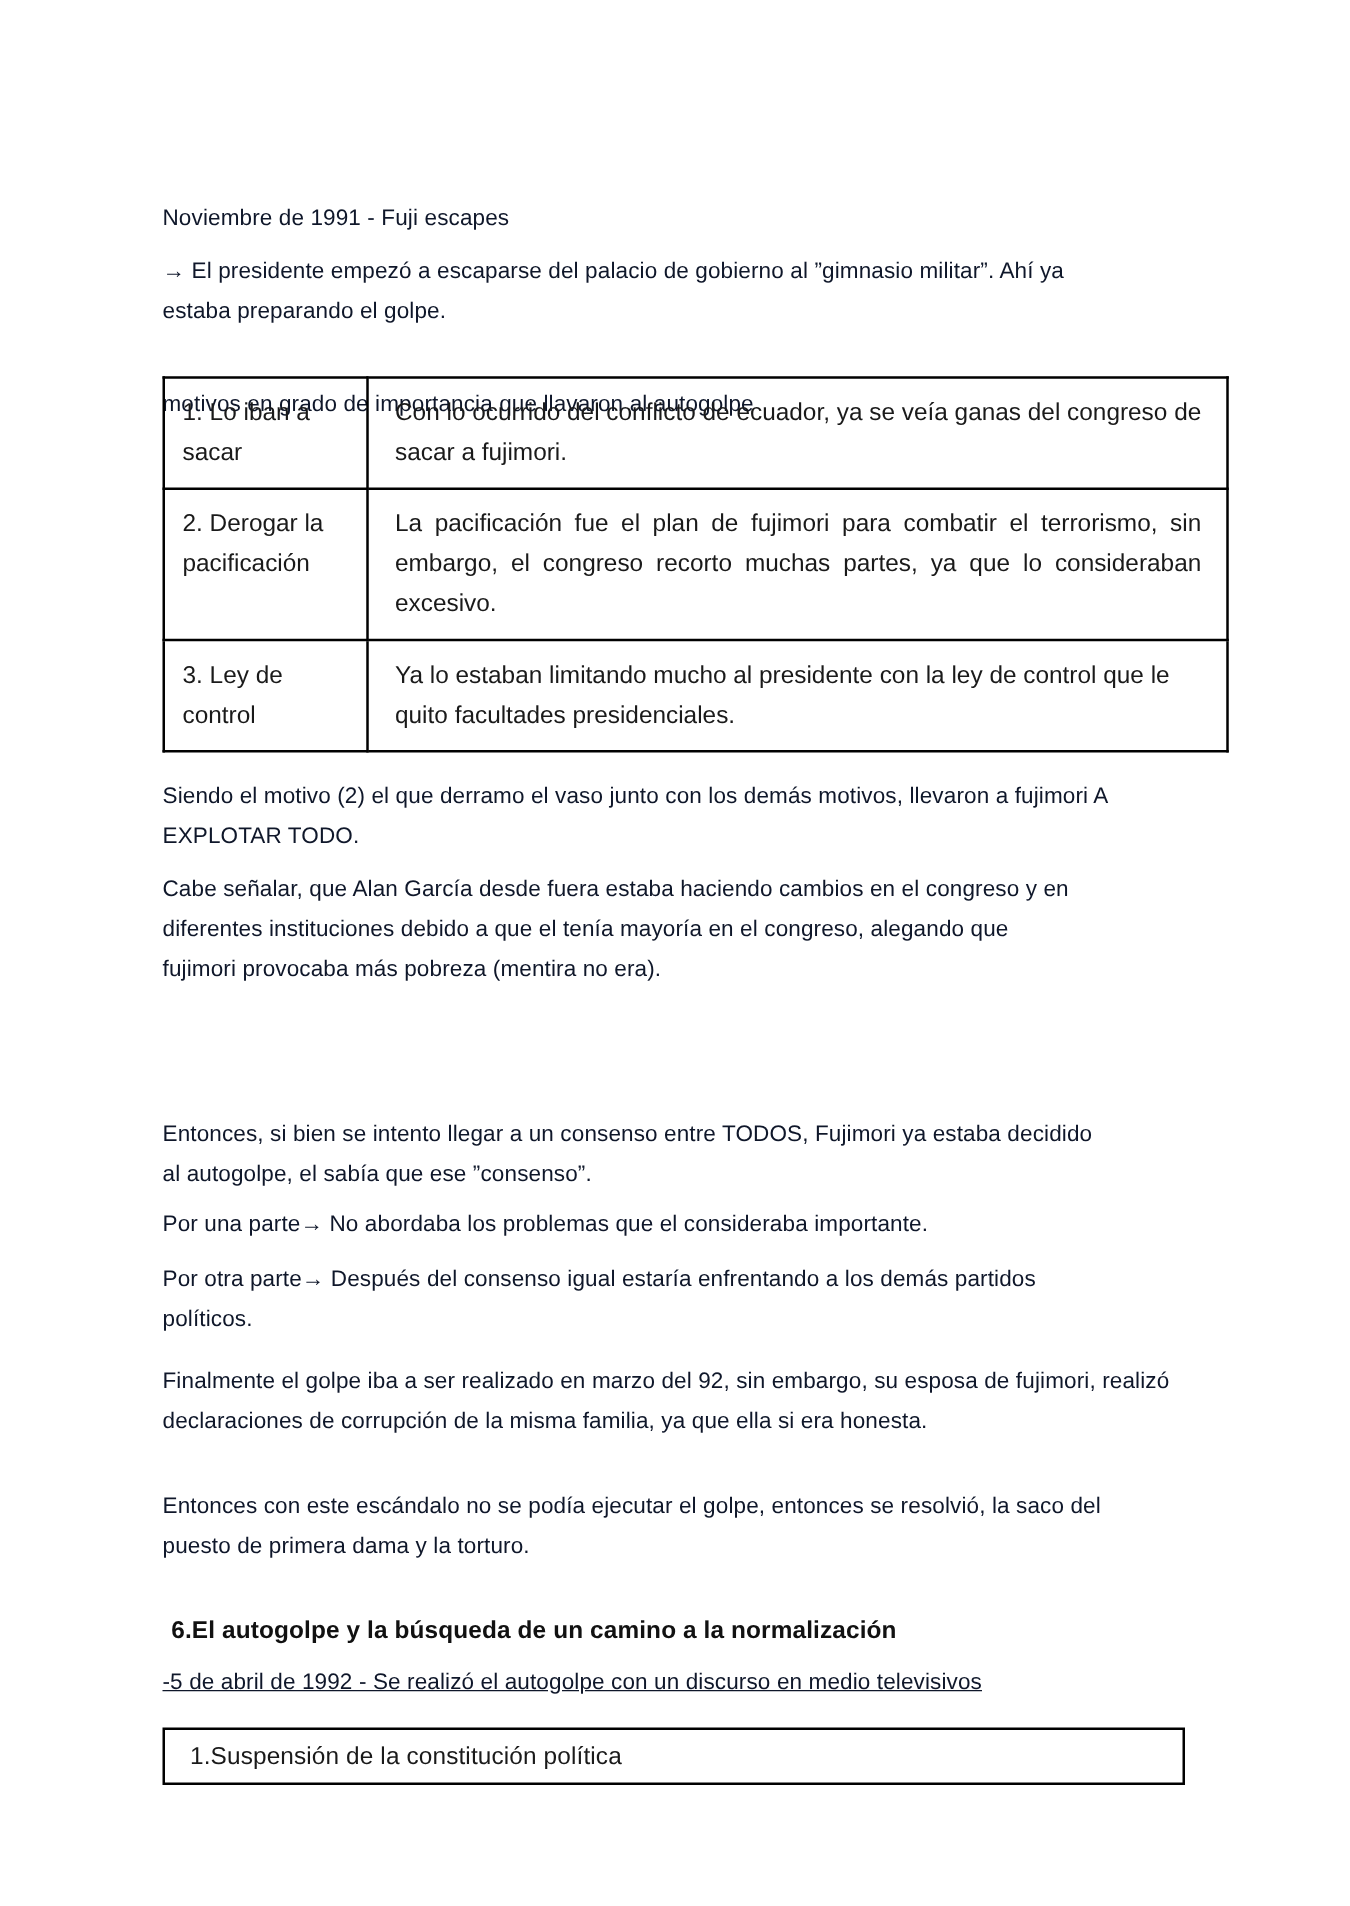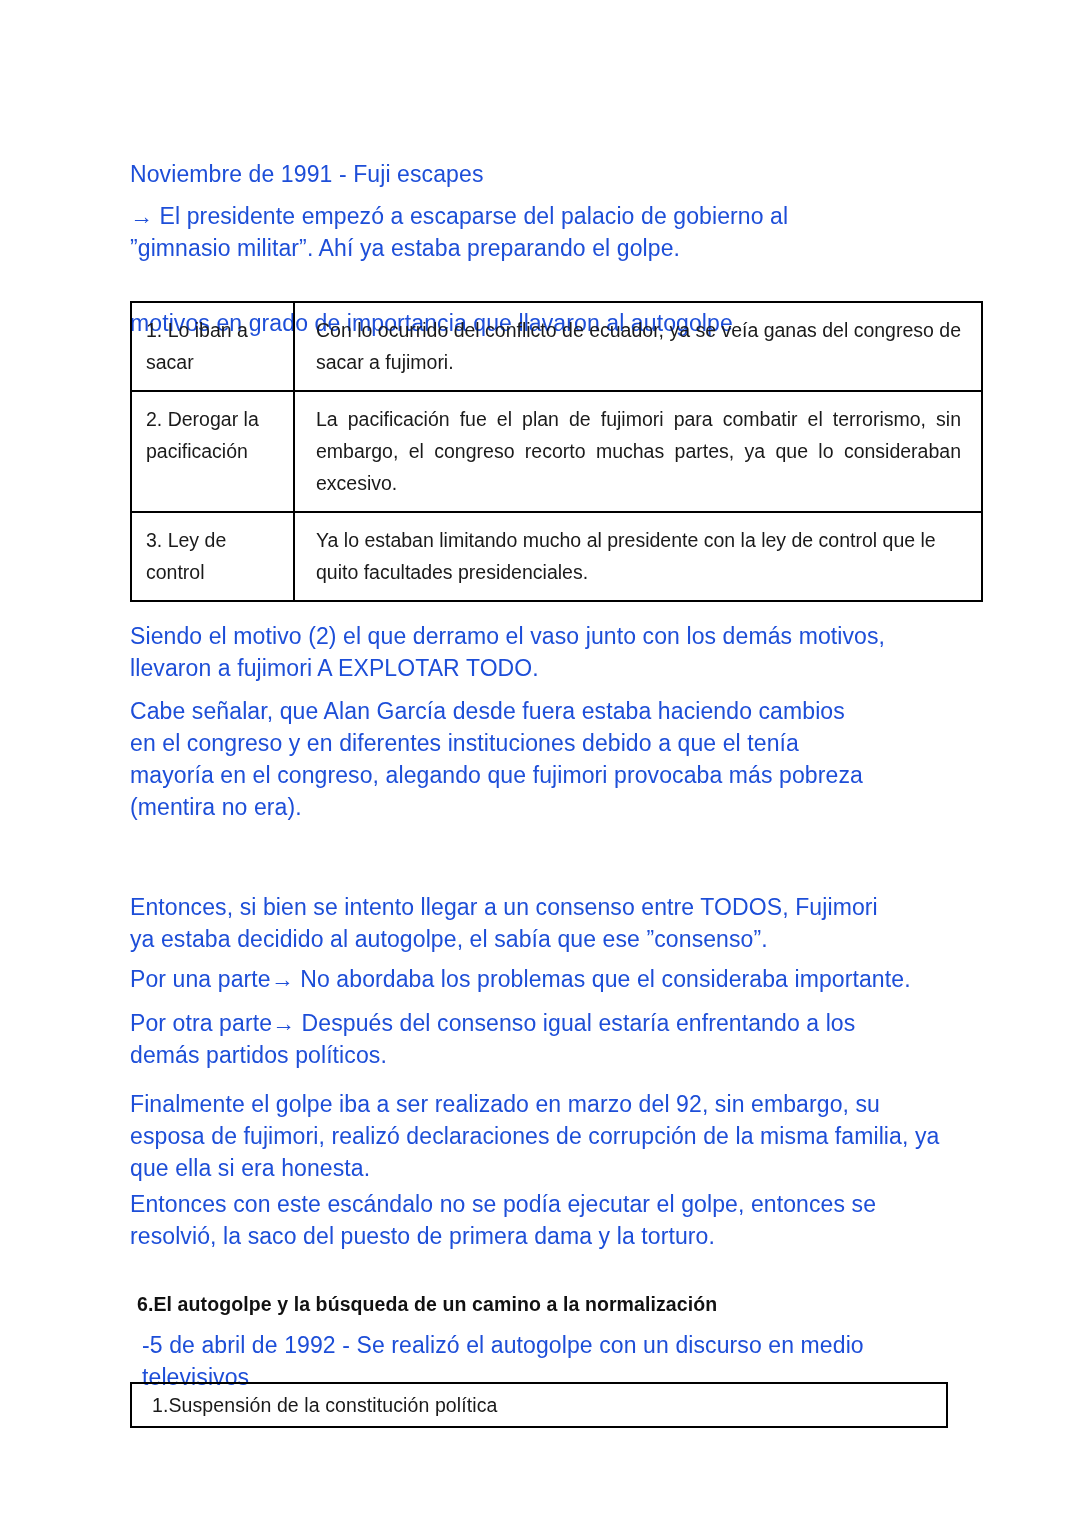--- a/index.html
+++ b/index.html
@@ -28,23 +28,23 @@
 
   
   .content {
     position: absolute;
     left: 130px;
     top: 0;
     width: 818px;
   }
 
   .para {
-    font-size: 23px;
+    font-size: 18px;
     line-height: 32px;
-    color: #1d4ed8;
+    color: #0f172a;
     margin: 0;
     letter-spacing: 0.1px;
     white-space: pre-wrap;
   }
 
   .p-noviembre   { position: absolute; top: 158px; left: 0; width: 818px; }
   .p-presidente  { position: absolute; top: 200px; left: 0; width: 740px; }
   .p-motivos     { position: absolute; top: 266px; left: 0; width: 818px; margin-top: 41px; }
 
   
@@ -93,21 +93,21 @@
     top: 1290px;
     left: 7px;
     width: 811px;
     font-size: 19.5px;
     line-height: 28px;
     font-weight: bold;
     color: #111111;
     letter-spacing: 0.1px;
   }
 
-  .p-5abril      { position: absolute; top: 1329px; left: 12px; width: 760px; }
+  .p-5abril      { position: absolute; top: 1329px; left: 0; width: 760px; text-decoration: underline; }
 
   
   .suspension-box {
     position: absolute;
     top: 1382px;
     left: 0;
     width: 818px;
     height: 46px;
     box-sizing: border-box;
     border: 2px solid #000000;

